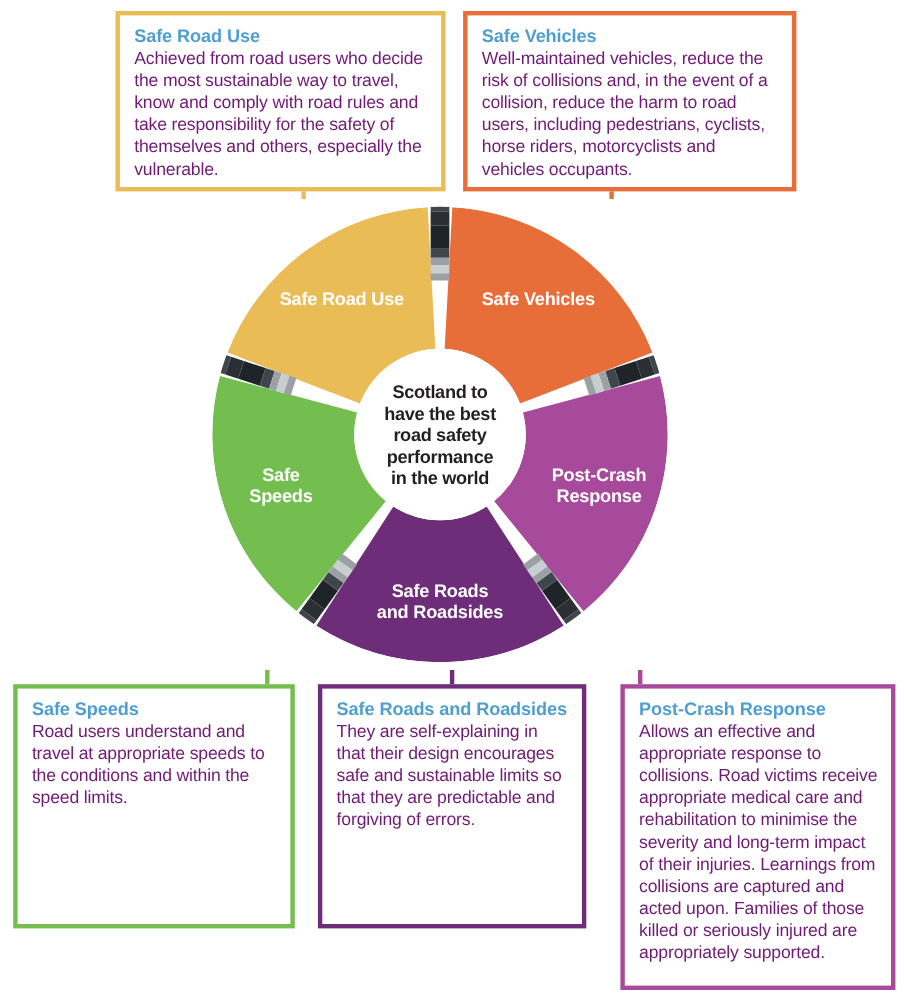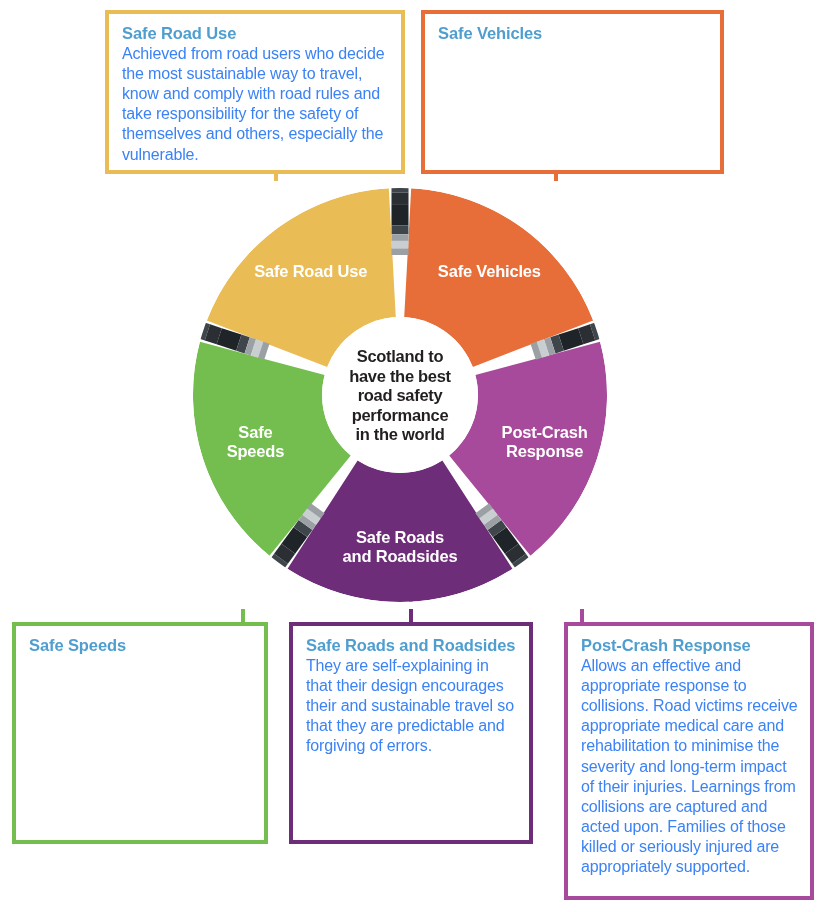--- a/index.html
+++ b/index.html
@@ -25,21 +25,21 @@
   }
   .box-title{
     color:#4f9ed0;
     font-size:16.5px;
     font-weight:bold;
     line-height:1.22;
     margin:0 0 1px 0;
     letter-spacing:-0.1px;
   }
   .box-body{
-    color:#3b82f6;
+    color:#701a75;
     font-size:16px;
     line-height:1.255;
     margin:0;
     letter-spacing:-0.15px;
   }
 
   #box-road-use   {left:105px; top:10px;  width:300px; height:164px; border-color:#E9BC55;}
   #box-vehicles   {left:421px; top:10px;  width:303px; height:164px; border-color:#E86E39;}
   #box-speeds     {left:12px;  top:622px; width:256px; height:222px; border-color:#74BE4F;}
   #box-roads      {left:289px; top:622px; width:244px; height:222px; border-color:#6E2D78;}
@@ -80,29 +80,31 @@
 
 <div class="stage">
 
   <div class="box" id="box-road-use">
     <p class="box-title">Safe Road Use</p>
     <p class="box-body">Achieved from road users who decide the most sustainable way to travel, know and comply with road rules and take responsibility for the safety of themselves and others, especially the vulnerable.</p>
   </div>
 
   <div class="box" id="box-vehicles">
     <p class="box-title">Safe Vehicles</p>
+    <p class="box-body">Well-maintained vehicles, reduce the risk of collisions and, in the event of a collision, reduce the harm to road users, including pedestrians, cyclists, horse riders, motorcyclists and vehicles occupants.</p>
   </div>
 
   <div class="box" id="box-speeds">
     <p class="box-title">Safe Speeds</p>
+    <p class="box-body">Road users understand and travel at appropriate speeds to the conditions and within the speed limits.</p>
   </div>
 
   <div class="box" id="box-roads">
     <p class="box-title">Safe Roads and Roadsides</p>
-    <p class="box-body">They are self-explaining in that their design encourages their and sustainable travel so that they are predictable and forgiving of errors.</p>
+    <p class="box-body">They are self-explaining in that their design encourages safe and sustainable limits so that they are predictable and forgiving of errors.</p>
   </div>
 
   <div class="box" id="box-post-crash">
     <p class="box-title">Post-Crash Response</p>
     <p class="box-body">Allows an effective and appropriate response to collisions. Road victims receive appropriate medical care and rehabilitation to minimise the severity and long-term impact of their injuries. Learnings from collisions are captured and acted upon. Families of those killed or seriously injured are appropriately supported.</p>
   </div>
 
   <div class="conn" id="conn-road-use-v"></div>
   <div class="conn" id="conn-vehicles-v"></div>
   <div class="conn" id="conn-speeds-v"></div>

